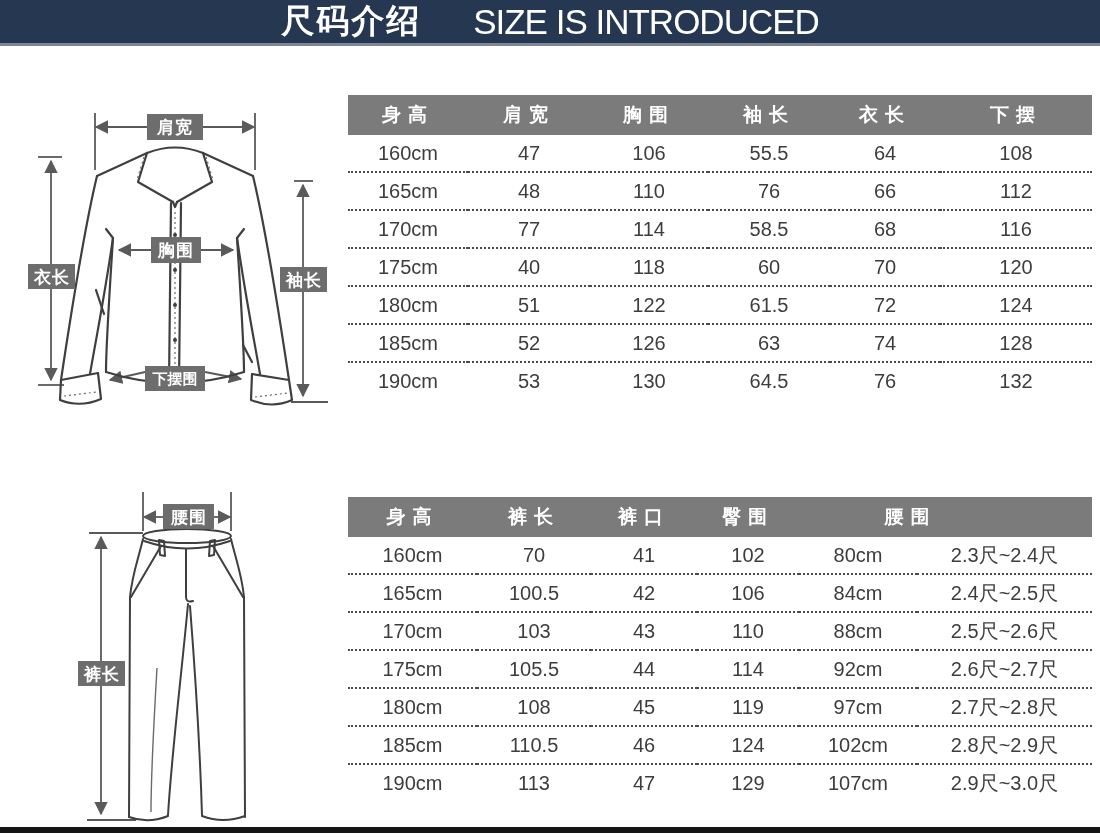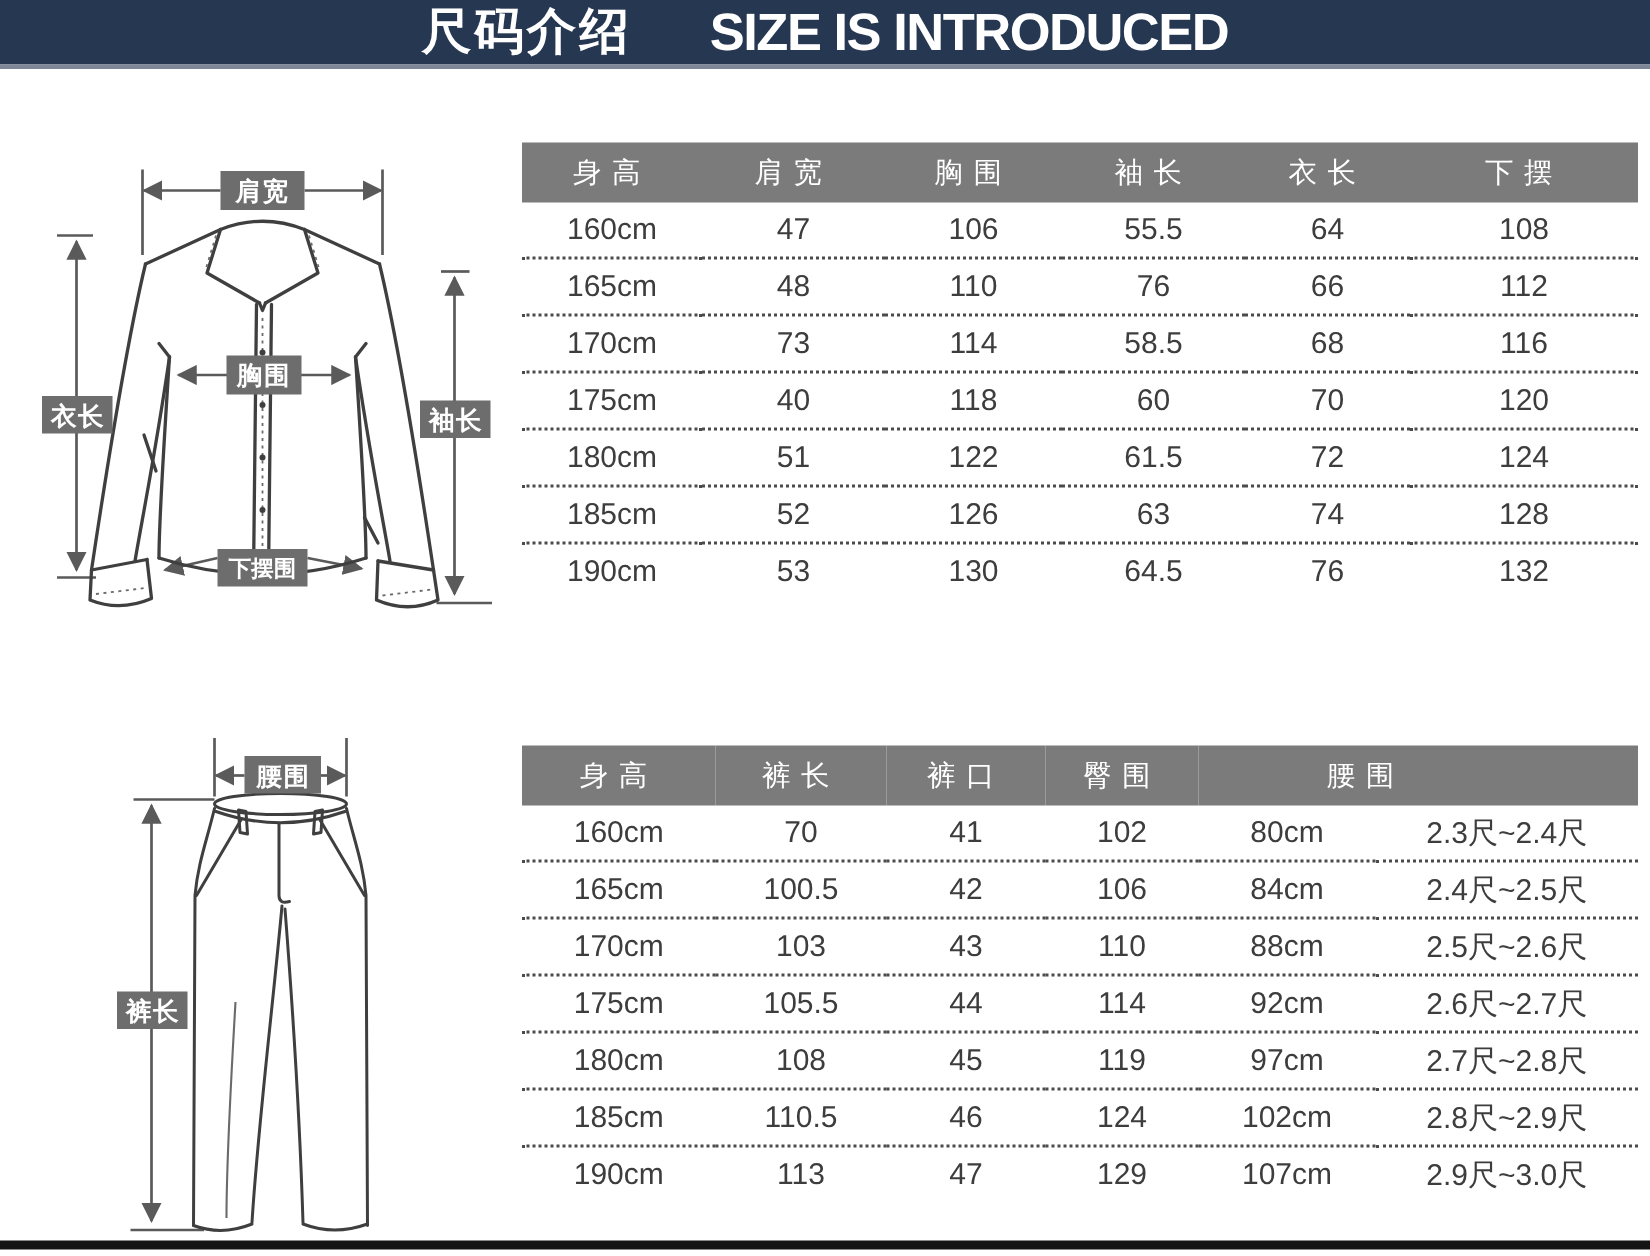--- a/index.html
+++ b/index.html
@@ -6,34 +6,34 @@
   #stage{
     position:relative;width:1100px;height:837px;background:#ffffff;
     font-family:"Liberation Sans","DejaVu Sans",sans-serif;overflow:hidden;
   }
   
   .banner{
     position:absolute;left:0;top:0;width:1100px;height:43px;background:#263752;
     display:flex;align-items:center;justify-content:center;gap:52px;
   }
   .banner .cn{color:#fff;font-size:33px;font-weight:bold;letter-spacing:2px;}
-  .banner .en{color:#fff;font-size:35px;font-weight:bold;letter-spacing:-1px;}
+  .banner .en{color:#fff;font-size:35px;font-weight:normal;letter-spacing:-1px;}
   .banner-underline{position:absolute;left:0;top:43px;width:1100px;height:3px;background:#7e8798;}
   
   .bottom-bar{position:absolute;left:0;top:827px;width:1100px;height:6px;background:#141414;}
   
   .shirt-svg{position:absolute;left:10px;top:56px;}
   .pants-svg{position:absolute;left:58px;top:466px;}
   
   .size-table-wrap{position:absolute;width:744px;}
   #shirt-table-wrap{left:348px;top:95px;}
   #pants-table-wrap{left:348px;top:497px;}
   table.size-table{border-collapse:collapse;table-layout:fixed;width:744px;}
   table.size-table thead th{
-    background:#7b7b7b;color:#ffffff;font-size:19px;font-weight:normal;
+    background:#7b7b7b;color:#ffffff;font-size:19px;font-weight:bold;
     height:40px;text-align:center;letter-spacing:7px;padding:0;
   }
   #pants-table thead th:last-child{padding-right:70px;}
   table.size-table tbody td{
     height:36px;text-align:center;font-size:20px;color:#3d3d3d;padding:0;
   }
   table.size-table tbody tr:not(:last-child) td{border-bottom:2px dotted #4b4b4b;}
   svg text.box-label{fill:#ffffff;font-size:17px;font-weight:bold;letter-spacing:1px;
     font-family:"Liberation Sans","DejaVu Sans",sans-serif;text-anchor:middle;}
   svg text.box-label.small{font-size:15px;letter-spacing:0;}
@@ -210,21 +210,21 @@
           <tr>
             <td>165cm</td>
             <td>48</td>
             <td>110</td>
             <td>76</td>
             <td>66</td>
             <td>112</td>
           </tr>
           <tr>
             <td>170cm</td>
-            <td>73</td>
+            <td>77</td>
             <td>114</td>
             <td>58.5</td>
             <td>68</td>
             <td>116</td>
           </tr>
           <tr>
             <td>175cm</td>
             <td>40</td>
             <td>118</td>
             <td>60</td>

